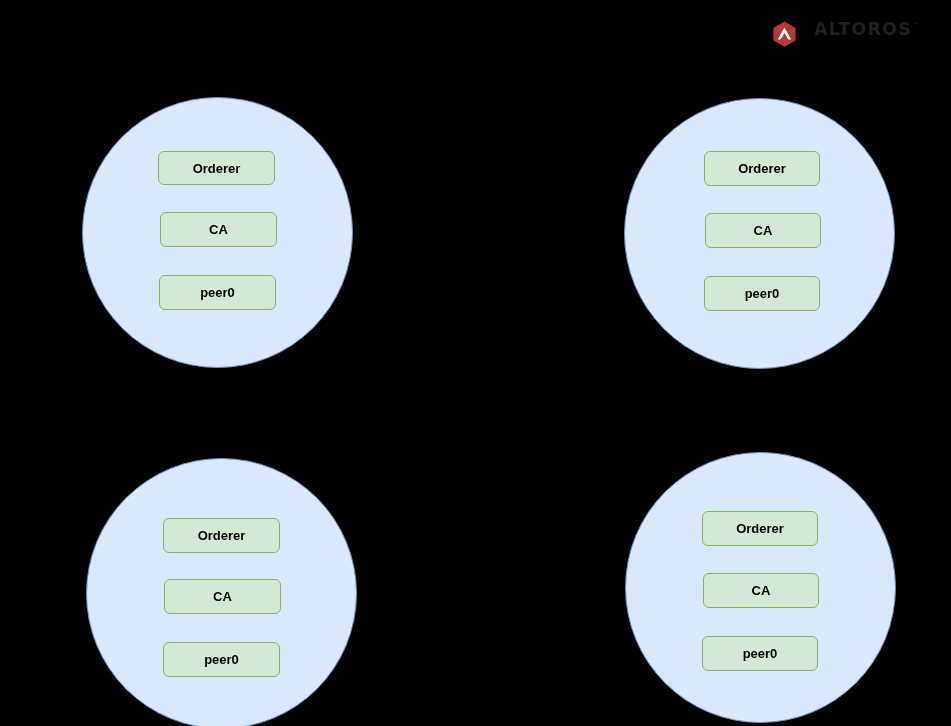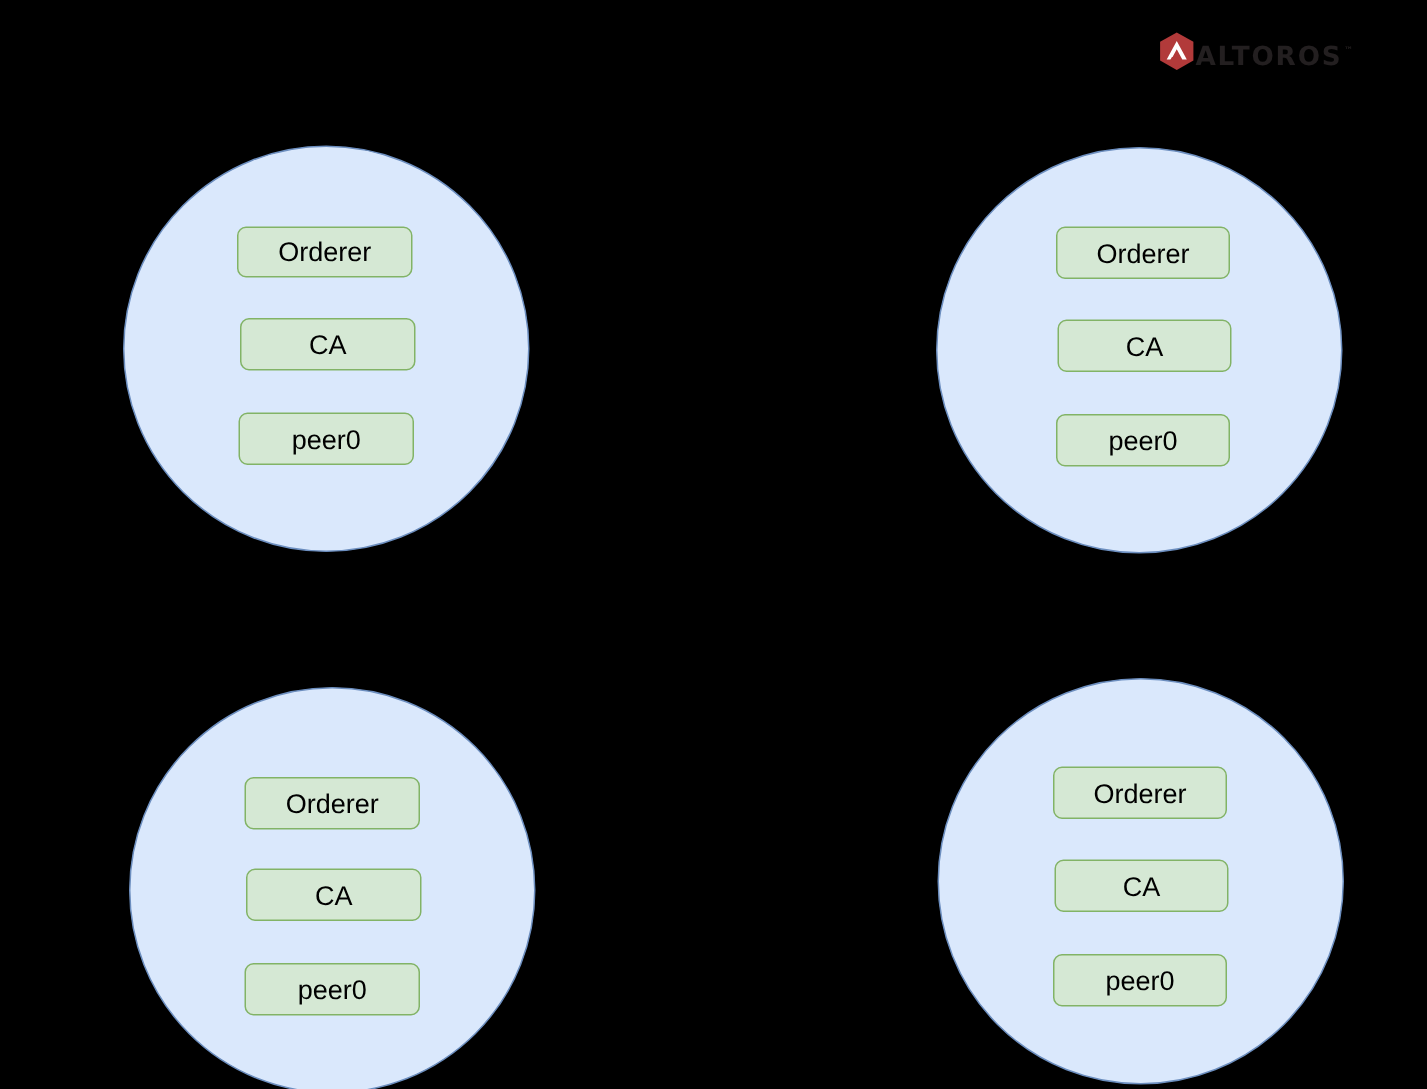--- a/index.html
+++ b/index.html
@@ -1,32 +1,32 @@
 <!DOCTYPE html>
 <html><head>
 <meta charset="utf-8">
 <style>
   html,body{margin:0;padding:0;background:#000;}
   body{width:951px;height:726px;overflow:hidden;font-family:"Liberation Sans",sans-serif;}
   #canvas{position:relative;width:951px;height:726px;background:#000000;overflow:hidden;}
 
   
-  .logo{position:absolute;display:flex;align-items:flex-end;gap:0;}
+  .logo{position:absolute;display:flex;align-items:flex-start;gap:17px;}
   .logo-badge{position:relative;width:25px;height:26px;display:block;}
   .logo-word{font-family:"DejaVu Sans",sans-serif;font-weight:bold;font-size:17.5px;
              letter-spacing:1.2px;line-height:1;display:flex;align-items:flex-start;}
   .logo-tm{font-size:6px;font-weight:bold;line-height:1;margin-left:1px;margin-top:1px;}
 
   
   .org{position:absolute;border-radius:50%;box-sizing:border-box;}
 
   
   .node{position:absolute;box-sizing:border-box;border-radius:6px;
         display:flex;align-items:center;justify-content:center;
-        font-size:18px;line-height:1;color:#000000;white-space:nowrap;}
+        font-size:13px;line-height:1;color:#000000;white-space:nowrap;font-weight:bold;}
 </style>
 </head>
 <body>
 
 <div id="canvas" style="background: rgb(0, 0, 0); width: 951px; height: 726px;">
 
   <div id="orgs">
       <div class="org" style="left: 82px; top: 97px; width: 271px; height: 271px; background: rgb(218, 232, 252); border: 1px solid rgb(108, 142, 191);"></div>
       <div class="node" style="left: 158px; top: 151px; width: 117px; height: 34px; background: rgb(213, 232, 212); border: 1px solid rgb(130, 179, 102); color: rgb(0, 0, 0);">Orderer</div>
       <div class="node" style="left: 160px; top: 212px; width: 117px; height: 35px; background: rgb(213, 232, 212); border: 1px solid rgb(130, 179, 102); color: rgb(0, 0, 0);">CA</div>

